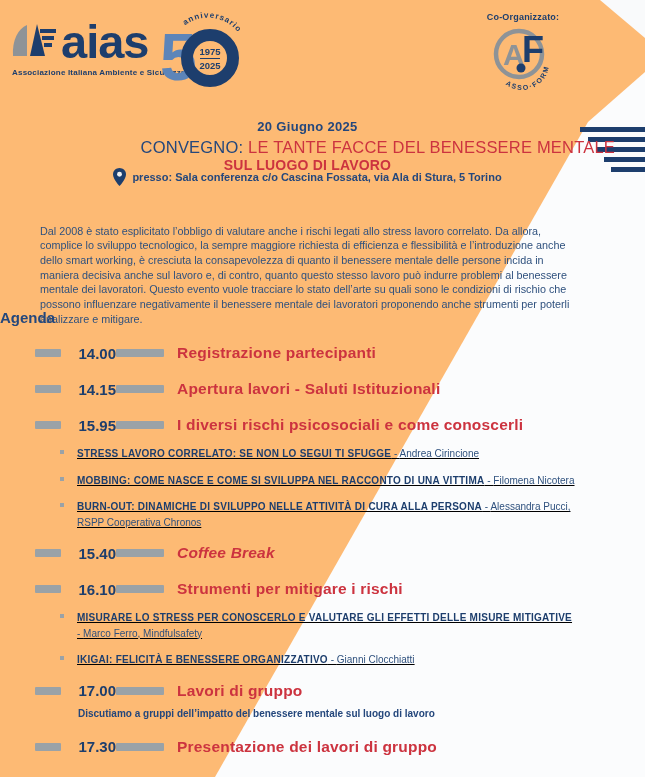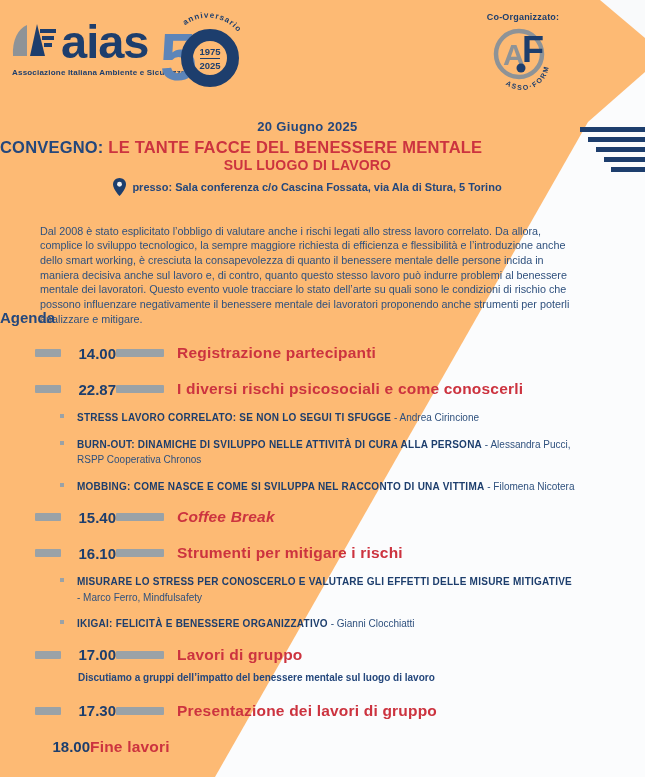--- a/index.html
+++ b/index.html
@@ -27,44 +27,44 @@
   .aias-tagline{font-size:8px;font-weight:bold;color:var(--navy);letter-spacing:.2px;margin-top:5px;margin-left:2px;white-space:nowrap;}
   .anniv{position:absolute;left:148px;top:6px;}
   .coorg{position:absolute;left:468px;top:12px;width:110px;text-align:center;}
   .coorg-label{font-size:9px;font-weight:bold;color:var(--navy);letter-spacing:.2px;}
   .coorg-logo{margin-top:2px;}
 
   
   .content{position:absolute;top:0;left:0;width:645px;z-index:2;}
   .ev-date{position:absolute;top:119px;left:0;width:615px;text-align:center;
     font-size:13px;font-weight:bold;color:var(--heading);letter-spacing:.3px;}
-  .ev-title1{position:absolute;top:138px;left:0;width:615px;text-align:left;
-    font-size:16.5px;font-weight:bold;letter-spacing:.2px;}
+  .ev-title1{position:absolute;top:138px;left:0;width:615px;text-align:right;
+    font-size:16.5px;font-weight:normal;letter-spacing:.2px;}
   .ev-title1 .pfx{color:var(--heading);}
   .ev-title1 .main{color:var(--red);}
   .ev-title2{position:absolute;top:157px;left:0;width:615px;text-align:center;
     font-size:14px;font-weight:bold;color:var(--red);letter-spacing:.2px;}
-  .ev-loc{position:absolute;top:178px;left:0;width:615px;display:flex;justify-content:center;
+  .ev-loc{position:absolute;top:168px;left:0;width:615px;display:flex;justify-content:center;
     align-items:center;gap:6px;}
   .ev-loc-text{font-size:11px;font-weight:bold;color:var(--heading);}
   .ev-intro{position:absolute;top:213px;left:40px;width:540px;
     font-size:10.8px;line-height:1.36;color:var(--body);}
   .agenda-heading{position:absolute;top:309px;left:0;width:615px;text-align:left;
     font-size:15px;font-weight:bold;color:var(--heading);}
 
   
   .agenda-list{position:absolute;top:344px;left:0;width:610px;}
   .agenda-row{display:flex;align-items:center;height:18px;margin:0 0 18px 35px;text-align:right;}
   .dash{background:var(--bar);height:8px;border-radius:1px;flex:none;}
   .dash-left{width:26px;}
   .dash-mid{width:48px;margin-right:13px;}
   .agenda-time{width:46px;margin-left:9px;font-size:15px;font-weight:bold;color:var(--navy);flex:none;}
   .agenda-title{font-size:15.5px;font-weight:bold;color:var(--red);letter-spacing:.2px;white-space:nowrap;}
   .agenda-title.italic{font-style:italic;}
-  .talks{margin:-6px 0 14px 60px;width:515px;}
+  .talks{margin:-6px 0 14px 60px;width:515px;text-decoration:underline;}
   .talk{display:flex;margin-bottom:11px;}
   .talk-bullet{flex:none;width:4px;height:4px;background:var(--bar);margin:4px 13px 0 0;}
   .talk-text{margin:0;font-size:10px;line-height:1.55;color:var(--body);}
   .talk-title{color:var(--navy);letter-spacing:.25px;}
   .talk-speaker{color:var(--body);}
   .agenda-note{margin:-10px 0 19px 78px;font-size:10px;font-weight:bold;color:var(--heading);}
 </style>
 </head>
 <body>
 
@@ -154,36 +154,42 @@
 
     <div class="agenda-list">
         <div class="agenda-row">
           <span class="dash dash-left"></span>
           <span class="agenda-time">14.00</span>
           <span class="dash dash-mid"></span>
           <span class="agenda-title">Registrazione partecipanti</span>
         </div>
         <div class="agenda-row">
           <span class="dash dash-left"></span>
-          <span class="agenda-time">22.87</span>
+          <span class="agenda-time">14.15</span>
+          <span class="dash dash-mid"></span>
+          <span class="agenda-title">Apertura lavori - Saluti Istituzionali</span>
+        </div>
+        <div class="agenda-row">
+          <span class="dash dash-left"></span>
+          <span class="agenda-time">15.95</span>
           <span class="dash dash-mid"></span>
           <span class="agenda-title">I diversi rischi psicosociali e come conoscerli</span>
         </div>
         <div class="talks">
           <div class="talk">
             <span class="talk-bullet"></span>
             <p class="talk-text"><b class="talk-title">STRESS LAVORO CORRELATO: SE NON LO SEGUI TI SFUGGE</b><span class="talk-sep"> - </span><span class="talk-speaker">Andrea Cirincione</span></p>
           </div>
           <div class="talk">
             <span class="talk-bullet"></span>
+            <p class="talk-text"><b class="talk-title">MOBBING: COME NASCE E COME SI SVILUPPA NEL RACCONTO DI UNA VITTIMA</b><span class="talk-sep"> - </span><span class="talk-speaker">Filomena Nicotera</span></p>
+          </div>
+          <div class="talk">
+            <span class="talk-bullet"></span>
             <p class="talk-text"><b class="talk-title">BURN-OUT: DINAMICHE DI SVILUPPO NELLE ATTIVITÀ DI CURA ALLA PERSONA</b><span class="talk-sep"> - </span><span class="talk-speaker">Alessandra Pucci, RSPP Cooperativa Chronos</span></p>
-          </div>
-          <div class="talk">
-            <span class="talk-bullet"></span>
-            <p class="talk-text"><b class="talk-title">MOBBING: COME NASCE E COME SI SVILUPPA NEL RACCONTO DI UNA VITTIMA</b><span class="talk-sep"> - </span><span class="talk-speaker">Filomena Nicotera</span></p>
           </div>
         </div>
         <div class="agenda-row">
           <span class="dash dash-left"></span>
           <span class="agenda-time">15.40</span>
           <span class="dash dash-mid"></span>
           <span class="agenda-title italic">Coffee Break</span>
         </div>
         <div class="agenda-row">
           <span class="dash dash-left"></span>

